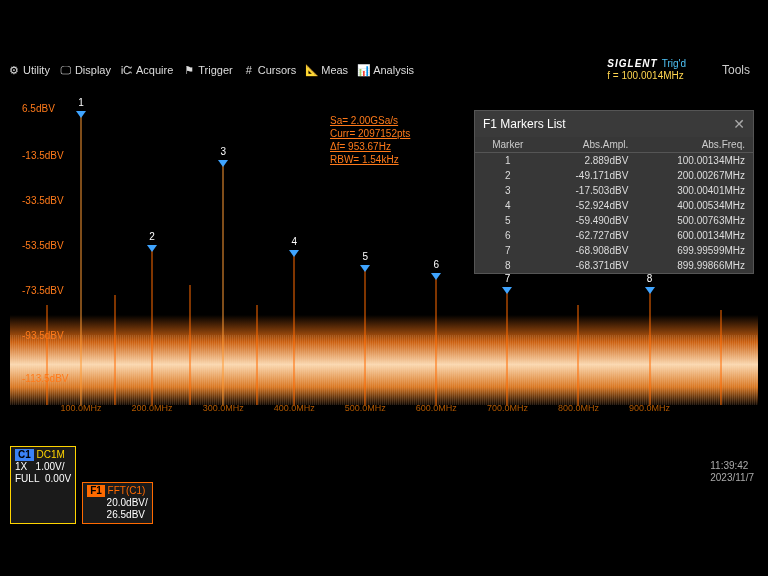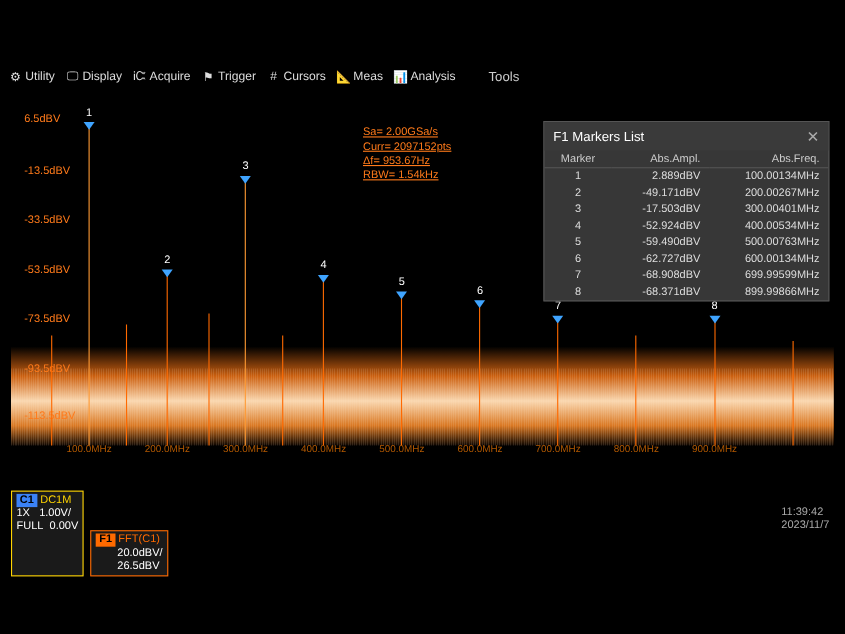--- a/index.html
+++ b/index.html
@@ -31,21 +31,21 @@
 
 .noise { position: absolute; left: 0; bottom: 0; width: 100%; height: 90px;
   background: linear-gradient(to top, rgba(255,106,0,0.05) 0%, rgba(255,140,40,0.85) 20%, rgba(255,220,180,0.98) 45%, rgba(255,120,20,0.8) 70%, rgba(255,106,0,0) 100%);
   filter: blur(0.3px);}
 .noise2 { position:absolute; left:0; bottom:0; width:100%; height:70px; background: repeating-linear-gradient(90deg, rgba(255,230,200,0.5) 0 1px, transparent 1px 2px); opacity:0.25;}
 
 
 .fft-info { position: absolute; left: 330px; top: 114px; font-size: 10px; color: #ff7a1a; line-height: 13px; z-index:15;text-decoration:underline; }
 
 
-.panel { position: absolute; right: 14px; top: 110px; width: 260px; background: rgba(60,60,60,0.92); border: 1px solid #555; font-size: 10px; z-index: 30; }
+.panel { position: absolute; right: 14px; top: 110px; width: 280px; background: rgba(60,60,60,0.92); border: 1px solid #555; font-size: 10px; z-index: 30; }
 .panel-head { display: flex; align-items: center; justify-content: space-between; padding: 5px 8px; background: #3a3a3a; font-size: 12px; }
 .panel-close { color: #aaa; cursor: pointer; font-size:14px;}
 .panel table { width: 100%; border-collapse: collapse; }
 .panel th, .panel td { padding: 2px 8px; text-align: right; color: #ddd; }
 .panel th:first-child, .panel td:first-child { text-align: center; }
 .panel th { color: #ccc; font-weight: normal; border-bottom: 1px solid #555; }
 
 
 .bottom { position: absolute; left: 10px; bottom: 52px; width: 748px; display: flex; gap: 6px; font-size: 10px; }
 .ch-box { border: 1px solid #444; background: #1a1a1a; padding: 2px 4px; line-height: 12px; }
@@ -89,20 +89,24 @@
       <span>Cursors</span>
     </div>
   <div class="menu-item">
       <span class="menu-icon">📐</span>
       <span>Meas</span>
     </div>
   <div class="menu-item">
       <span class="menu-icon">📊</span>
       <span>Analysis</span>
     </div>
+  <div class="brand-box">
+    <span class="brand">SIGLENT</span><span class="trig">Trig'd</span><br>
+    <span class="freq">f = 100.0014MHz</span>
+  </div>
   <div class="tools">Tools</div>
 </div>
 
 <div class="plot">
   <div class="noise"></div>
   <div class="noise2"></div>
 
   <div class="ylabels">
     <div style="top:8px">6.5dBV</div>
     <div style="top:55px">-13.5dBV</div>

